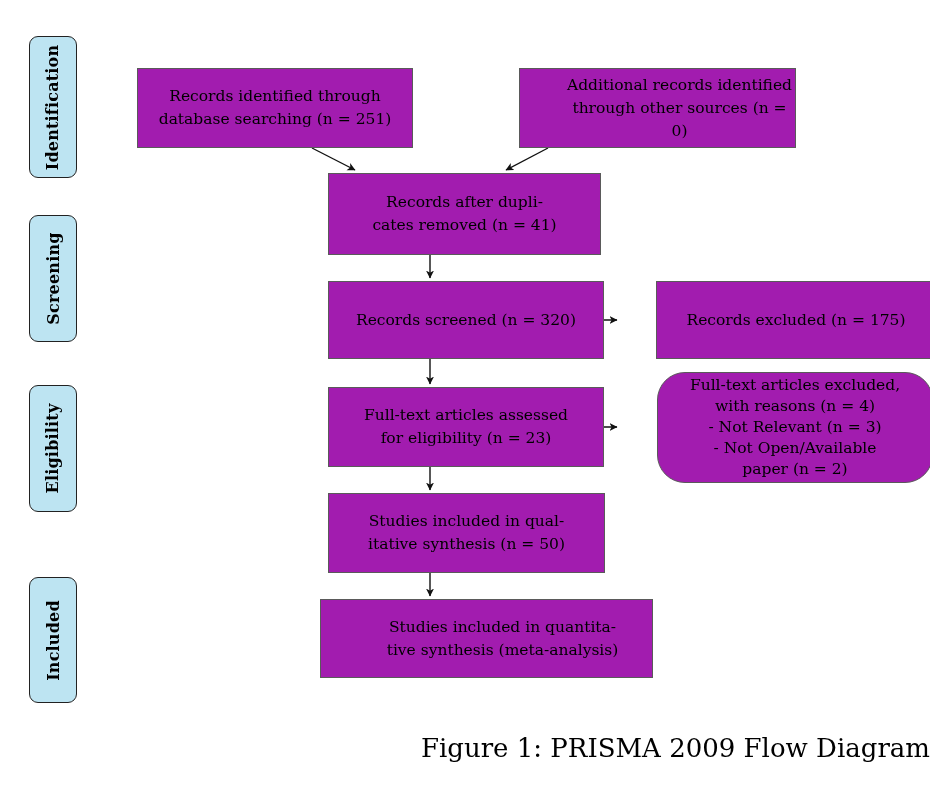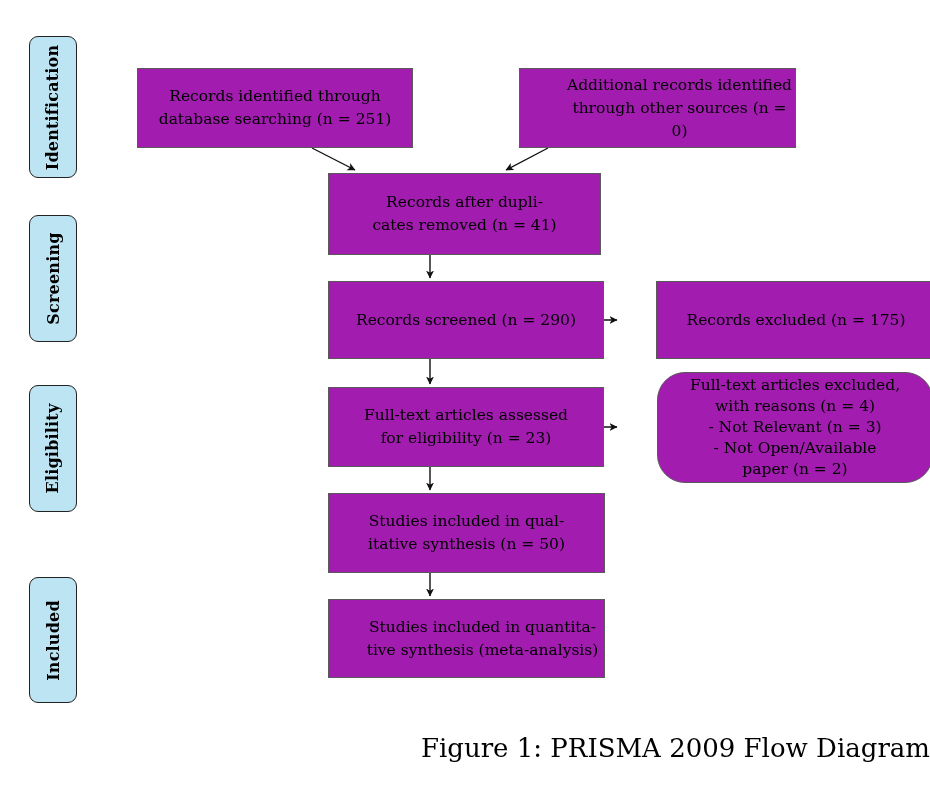--- a/index.html
+++ b/index.html
@@ -127,21 +127,21 @@
     <span>Additional records identified
 through other sources (n = 0)</span>
   </div>
 
   <div class="box" style="left:292px; top:173px; width:273px; height:82px;">
     <span>Records after dupli-
 cates removed (n = 41)</span>
   </div>
 
   <div class="box" style="left:292px; top:281px; width:276px; height:78px;">
-    <span>Records screened (n = 290)</span>
+    <span>Records screened (n = 320)</span>
   </div>
 
   <div class="box" style="left:620px; top:281px; width:280px; height:78px;">
     <span>Records excluded (n = 175)</span>
   </div>
 
   <div class="box" style="left:292px; top:387px; width:276px; height:80px;">
     <span>Full-text articles assessed
 for eligibility (n = 23)</span>
   </div>
@@ -152,20 +152,20 @@
 - Not Relevant (n = 3)
 - Not Open/Available
 paper (n = 2)</span>
   </div>
 
   <div class="box" style="left:292px; top:493px; width:277px; height:80px;">
     <span>Studies included in qual-
 itative synthesis (n = 50)</span>
   </div>
 
-  <div class="box" style="left:292px; top:599px; width:277px; height:79px;padding-left:32px;">
+  <div class="box" style="left:284px; top:599px; width:333px; height:79px;padding-left:32px;">
     <span>Studies included in quantita-
 tive synthesis (meta-analysis)</span>
   </div>
 
   <div class="caption">Figure 1: PRISMA 2009 Flow Diagram</div>
 
 </div>
 
 </body></html>

